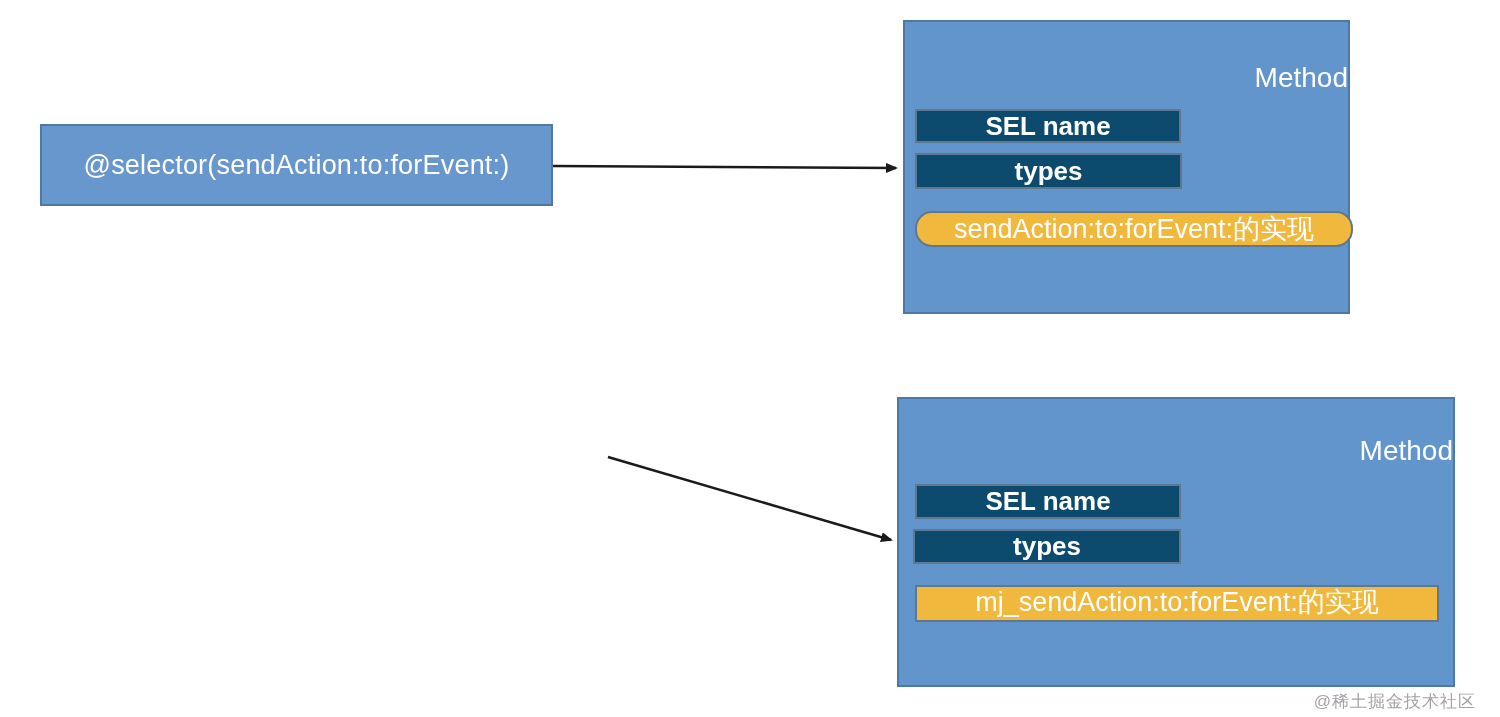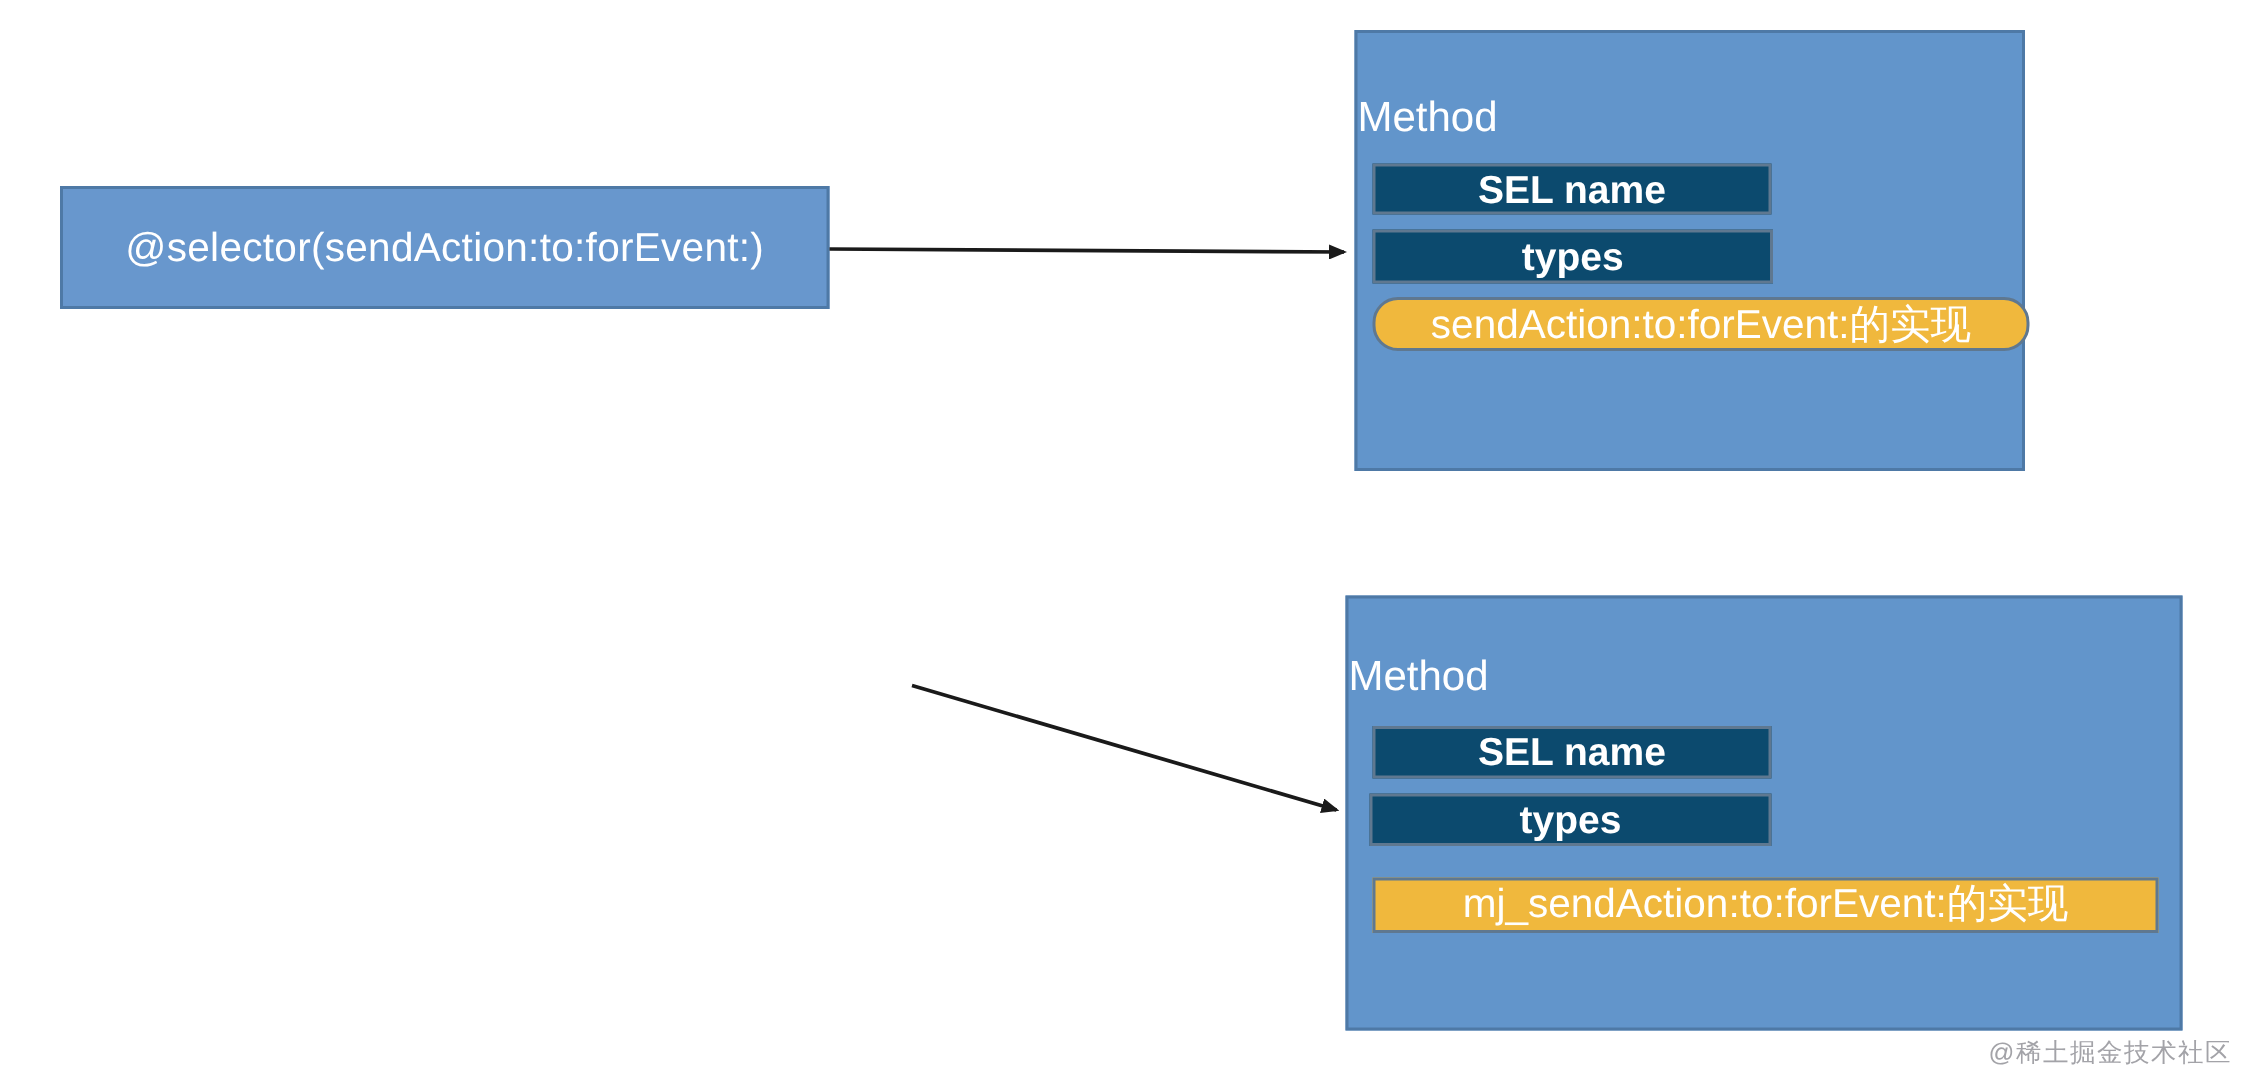--- a/index.html
+++ b/index.html
@@ -30,21 +30,21 @@
   .method-box {
     position: absolute;
     background: #6295cb;
     border: 2px solid #4e79a6;
     box-sizing: border-box;
   }
   .method-title {
     position: absolute;
     left: 0;
     width: 100%;
-    text-align: left;
+    text-align: right;
     color: #ffffff;
     font-size: 28px;
   }
   .orange-row {
     position: absolute;
     background: #0c4a6e;
     border: 2px solid #5f7890;
     box-sizing: border-box;
     display: flex;
     align-items: center;
@@ -68,36 +68,36 @@
   .arrow-layer {
     position: absolute;
     left: 0;
     top: 0;
     width: 1500px;
     height: 717px;
     pointer-events: none;
   }
   .watermark {
     position: absolute;
-    right: 12px;
+    right: 24px;
     bottom: 4px;
     color: #a3a3a8;
     font-size: 17px;
     letter-spacing: 1px;
   }
 
   
   #selector-1 { left: 40px;  top: 124px; width: 513px; height: 82px; }
   #selector-2 { left: 38px;  top: 418px; width: 569px; height: 80px; }
 
   #method-1 { left: 903px; top: 20px;  width: 447px; height: 294px; }
   #method-1 .method-title { top: 40px; }
   #method-1 .row-sel   { left: 10px; top: 87px;  width: 266px; height: 34px; }
   #method-1 .row-types { left: 10px; top: 131px; width: 267px; height: 36px; }
-  #method-1 .impl-row  { left: 10px; top: 176px; width: 438px; height: 36px; border-radius: 17px; }
+  #method-1 .impl-row  { left: 10px; top: 189px; width: 438px; height: 36px; border-radius: 17px; }
 
   #method-2 { left: 897px; top: 397px; width: 558px; height: 290px; }
   #method-2 .method-title { top: 36px; }
   #method-2 .row-sel   { left: 16px; top: 85px;  width: 266px; height: 35px; }
   #method-2 .row-types { left: 14px; top: 130px; width: 268px; height: 35px; }
   #method-2 .impl-row  { left: 16px; top: 186px; width: 524px; height: 37px; align-items: flex-end; }
 </style>
 </head>
 <body>
 

